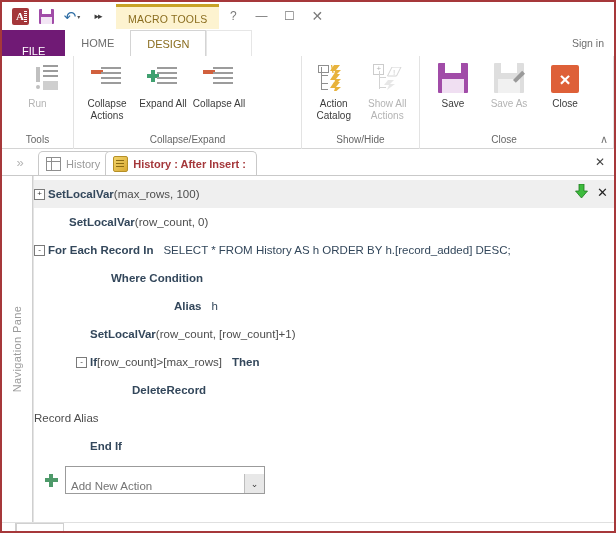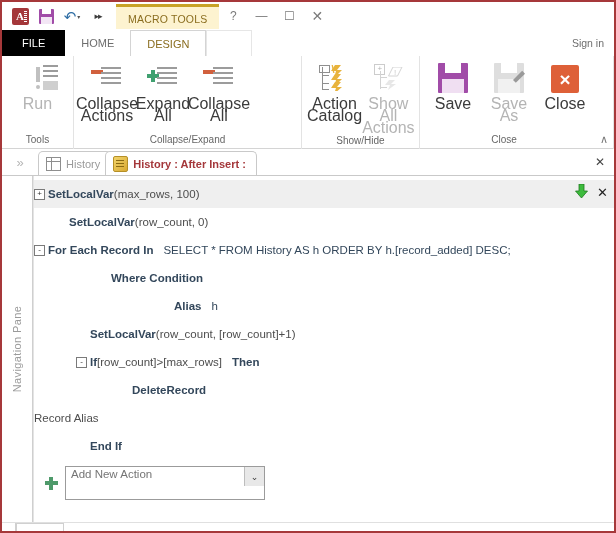--- a/index.html
+++ b/index.html
@@ -73,21 +73,21 @@
 
   
   .tabrow{
     height:26px;background:#ffffff;display:flex;align-items:flex-end;
     position:relative;
   }
   .tab{
     height:26px;line-height:26px;padding:0 16px;font-size:11px;
     color:#6d6d6d;box-sizing:border-box;cursor:default;
   }
-  .tab.file{background:#000000;color:#fff;padding:0 20px;}
+  .tab.file{background:#701a75;color:#fff;padding:8px 20px;}
   .tab.active{
     background:#fff;color:#8a6d1f;
     border-left:1px solid #d4d4d4;border-right:1px solid #d4d4d4;border-top:1px solid #d4d4d4;
   }
   .tab.plain-after{
     border-left:1px solid #e6e6e6;border-right:1px solid #e6e6e6;border-top:1px solid #e6e6e6;
     width:46px;padding:0;
   }
   .signin{
     margin-left:auto;font-size:10.5px;color:#6d6d6d;padding-right:10px;line-height:26px;
@@ -106,21 +106,21 @@
   .rgroup:last-child{border-right:none;}
   .rg-items{display:flex;align-items:flex-start;padding:4px 5px 0 5px;flex:1;}
   .rg-label{
     text-align:center;font-size:10px;color:#666;height:16px;line-height:13px;
   }
   .rbtn{
     width:56px;display:flex;flex-direction:column;align-items:center;
     padding-top:3px;cursor:default;
   }
   .rbtn .cap{
-    font-size:16px;color:#3b3b3b;text-align:center;line-height:12px;margin-top:3px;
+    font-size:10px;color:#3b3b3b;text-align:center;line-height:12px;margin-top:3px;
   }
   .rbtn.disabled .cap{color:#b4b4b4;}
   .icon32{width:32px;height:32px;position:relative;}
 
   
   .ic-run{position:relative;width:32px;height:32px;}
   .ic-run:before{
     content:"";position:absolute;left:14px;top:4px;width:4px;height:15px;background:#c0c0c0;
   }
   .ic-run:after{
@@ -247,22 +247,22 @@
 
   .addrow{
     display:flex;align-items:center;gap:7px;padding-left:0;margin-top:6px;
   }
   .addplus{
     width:13px;height:13px;position:relative;flex:0 0 auto;margin-left:1px;
   }
   .addplus:before{content:"";position:absolute;left:0;top:4px;width:13px;height:4px;background:#4e9a6a;}
   .addplus:after{content:"";position:absolute;left:4px;top:0;width:4px;height:13px;background:#4e9a6a;}
   .combo{
-    width:200px;height:34px;border:1px solid #9b9b9b;background:#fff;
-    display:flex;align-items:flex-start;box-sizing:border-box;
+    width:200px;height:28px;border:1px solid #9b9b9b;background:#fff;
+    display:flex;align-items:flex-end;box-sizing:border-box;
   }
   .combo input{
     border:none;outline:none;flex:1;font-size:11.5px;color:#8d8d8d;
     font-family:"Liberation Sans",sans-serif;padding-left:5px;background:transparent;
   }
   .combo .drop{
     width:19px;height:19px;background:#e8e8e8;border-left:1px solid #bdbdbd;
     display:flex;align-items:center;justify-content:center;font-size:9px;color:#3b3b3b;
     cursor:default;
   }

